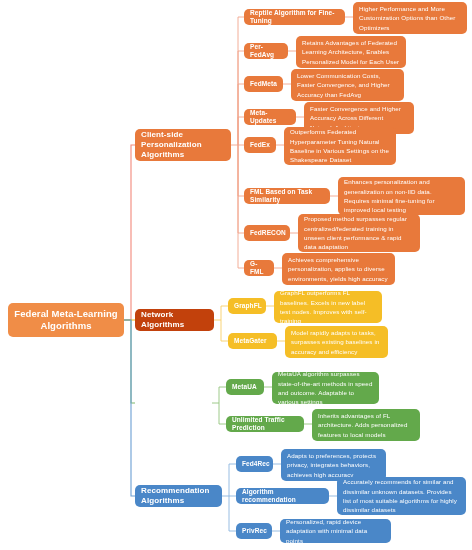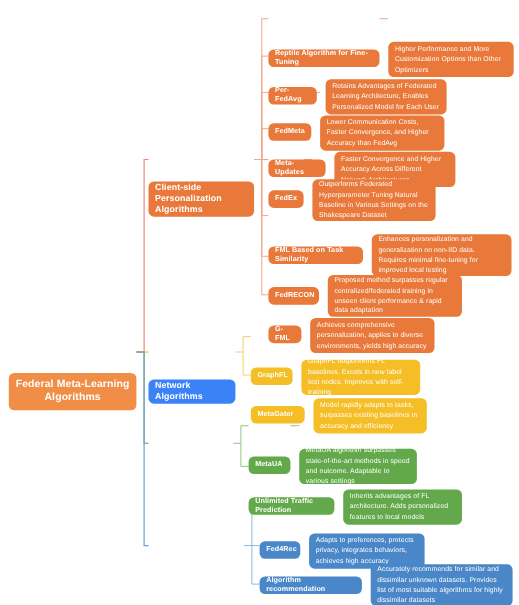--- a/index.html
+++ b/index.html
@@ -29,38 +29,37 @@
   .node {
     position: absolute;
     box-sizing: border-box;
     border-radius: 5px;
     color: #ffffff;
     display: flex;
     align-items: center;
     padding: 3px 6px;
     line-height: 1.25;
     letter-spacing: 0.1px;
-    margin-top: 36px;
     -webkit-font-smoothing: antialiased;
   }
   .node.center-text {
     justify-content: center;
     text-align: center;
   }
   .root {
     background: #F08D47;
     font-size: 9.5px;
     font-weight: bold;
   }
   .cat {
     font-size: 8px;
     font-weight: bold;
   }
   .cat.orange  { background: #E8793B; }
-  .cat.yellow  { background: #3b82f6; }
+  .cat.yellow  { background: #c2410c; }
   .cat.green   { background: #63A94B; }
   .cat.blue    { background: #4A87C8; }
 
   .leaf {
     font-size: 6.5px;
     font-weight: bold;
   }
   .leaf.orange { background: #E8793B; }
   .leaf.yellow { background: #F5BE26; }
   .leaf.green  { background: #63A94B; }
@@ -219,20 +218,23 @@
     <span>MetaUA algorithm surpasses state-of-the-art methods in speed and outcome. Adaptable to various settings</span>
   </div>
 
   <div class="node leaf green" style="left:226px; top:416px; width:78px; height:16px;">
     <span>Unlimited Traffic Prediction</span>
   </div>
   <div class="node desc green" style="left:312px; top:409px; width:108px; height:32px;">
     <span>Inherits advantages of FL architecture. Adds personalized features to local models</span>
   </div>
 
+  <div class="node cat blue" style="left:135px; top:485px; width:87px; height:22px;">
+    <span>Recommendation Algorithms</span>
+  </div>
 
   <div class="node leaf blue" style="left:236px; top:456px; width:37px; height:16px;">
     <span>Fed4Rec</span>
   </div>
   <div class="node desc blue" style="left:281px; top:449px; width:105px; height:32px;">
     <span>Adapts to preferences, protects privacy, integrates behaviors, achieves high accuracy</span>
   </div>
 
   <div class="node leaf blue" style="left:236px; top:488px; width:93px; height:16px;">
     <span>Algorithm recommendation</span>

